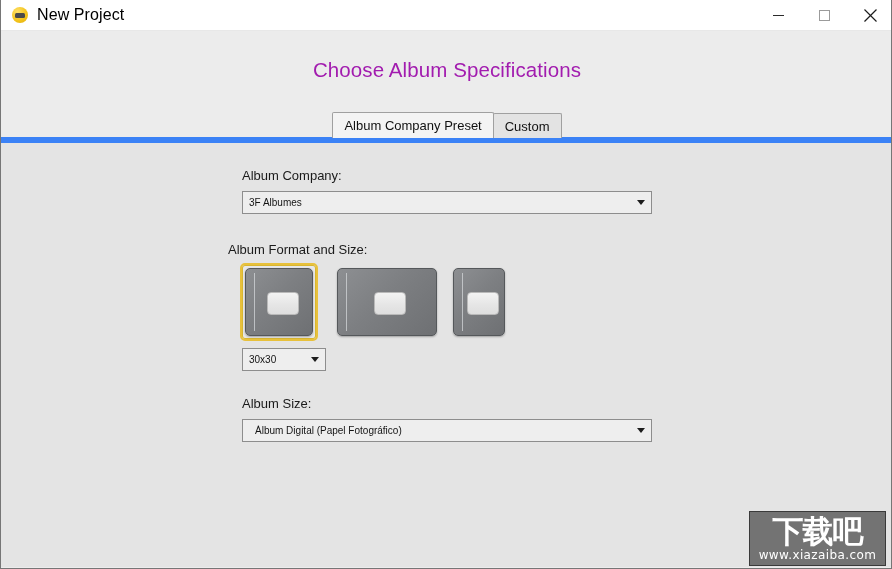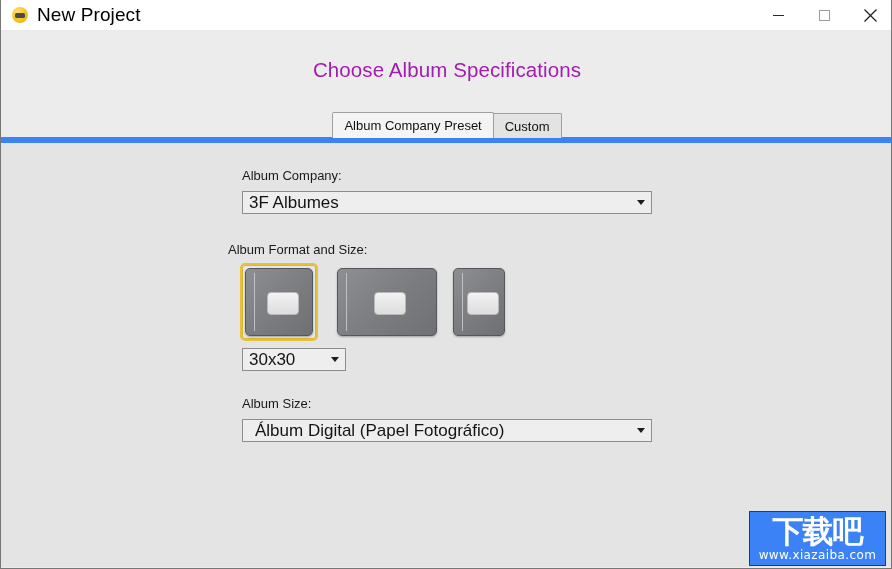--- a/index.html
+++ b/index.html
@@ -42,21 +42,21 @@
   #app-icon::after {
     content: "";
     position: absolute;
     left: 3px; top: 5.5px;
     width: 10px; height: 5px;
     border-radius: 1.5px;
     background: #4a4a4a;
   }
   #title-text {
     margin-left: 9px;
-    font-size: 19px;
+    font-size: 16px;
     color: #000000;
     letter-spacing: 0.1px;
     white-space: nowrap;
   }
   #window-controls {
     position: absolute;
     right: 0; top: 0;
     height: 31px;
     display: flex;
   }
@@ -143,21 +143,21 @@
     height: 23px;
     background: #eeeeee;
     border: 1px solid #8d8d8d;
     display: flex;
     align-items: center;
     cursor: default;
   }
   .combobox .cb-value {
     flex: 1 1 auto;
     padding-left: 6px;
-    font-size: 17px;
+    font-size: 10px;
     color: #141414;
     white-space: nowrap;
     overflow: hidden;
     text-overflow: ellipsis;
   }
   .combobox .cb-arrow {
     flex: 0 0 auto;
     width: 20px;
     height: 21px;
     display: flex;
@@ -166,21 +166,21 @@
   }
   .cb-arrow i {
     display: block;
     width: 0; height: 0;
     border-left: 4.5px solid transparent;
     border-right: 4.5px solid transparent;
     border-top: 5px solid #1d1d1d;
   }
 
   #cb-company { left: 241px; top: 48px; width: 410px; }
-  #cb-size    { left: 241px; top: 205px; width: 104px; }
+  #cb-size    { left: 241px; top: 205px; width: 84px; }
   #cb-type    { left: 241px; top: 276px; width: 410px; padding-left: 6px; }
 
   
   #format-row {
     position: absolute;
     left: 239px; top: 120px;
     height: 76px;
   }
   .fmt-slot {
     position: absolute;
@@ -229,21 +229,21 @@
   
   #fmt-3 { left: 208px; }
   #fmt-3 .book { width: 52px; height: 68px; }
   #fmt-3 .win  { width: 32px; height: 23px; left: 13px; top: 23px; }
 
   
   #watermark {
     position: absolute;
     right: 5px; bottom: 2px;
     width: 137px; height: 55px;
-    background: #3b82f6;
+    background: #737373;
     color: #ffffff;
     border: 1px solid #3a3a3a;
     display: flex;
     flex-direction: column;
     align-items: center;
     justify-content: center;
     overflow: hidden;
   }
   #wm-cn {
     font-family: "DejaVu Sans", sans-serif;

